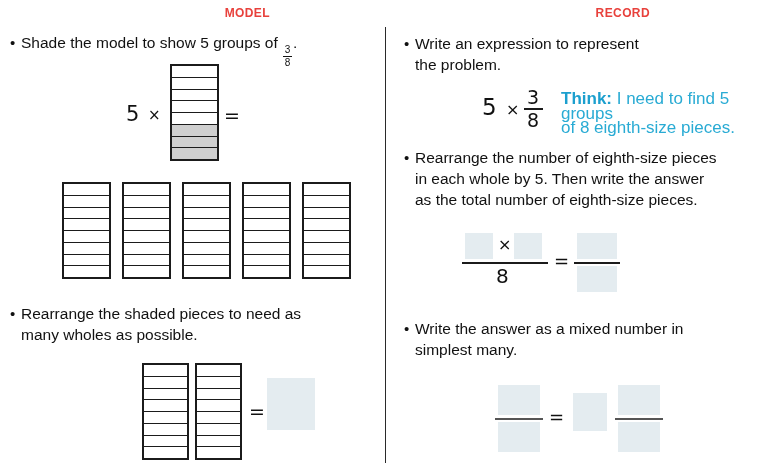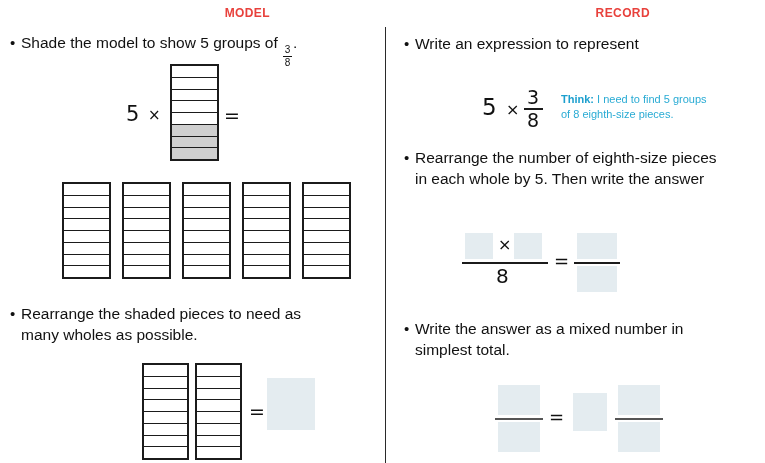--- a/index.html
+++ b/index.html
@@ -125,21 +125,21 @@
     color: #111111;
   }
   .frac-stack .fbar { background: #1b1b1b; }
 
   
   #think-callout {
     position: absolute;
     left: 561px;
     top: 92px;
     width: 204px;
-    font-size: 11px;
+    font-size: 17px;
     line-height: 14.5px;
     color: #29abd4;
   }
   #think-callout .think-label {
     font-weight: bold;
     color: #1c9fce;
   }
 </style>
 </head>
 <body>
@@ -259,51 +259,51 @@
     <div class="eq-sign" style="left:249px; top:400px; font-size:19px;">=</div>
 
     <div class="blank" style="left:267px; top:378px; width:48px; height:52px;"></div>
 
   </div>
 
   <div id="col-record" class="column">
 
     <div class="bullet" style="left:18px; top:33px; width:330px;">
       <span class="dot">•</span>
-      <span class="btext"><span>Write an expression to represent</span><br></span>
+      <span class="btext"><span>Write an expression to represent</span><br><span>the problem.</span></span>
     </div>
 
     <div class="hand" style="left:96px; top:94px; font-size:23px;">5</div>
     <div class="hand" style="left:120px; top:100px; font-size:16px;">×</div>
     <div class="frac-stack" style="left:136px; top:88px; width:22px;">
       <span style="font-size:19px; line-height:19px;">3</span>
       <span class="fbar" style="width:19px; height:2px; margin:1px 0;"></span>
       <span style="font-size:19px; line-height:19px;">8</span>
     </div>
 
     <div class="bullet" style="left:18px; top:147px; width:350px;">
       <span class="dot">•</span>
-      <span class="btext"><span>Rearrange the number of eighth-size pieces</span><br><span>in each whole by 5. Then write the answer</span><br></span>
+      <span class="btext"><span>Rearrange the number of eighth-size pieces</span><br><span>in each whole by 5. Then write the answer</span><br><span>as the total number of eighth-size pieces.</span></span>
     </div>
 
     <div class="blank" style="left:79px; top:233px; width:28px; height:26px;"></div>
     <div class="hand" style="left:112px; top:235px; font-size:16px;">×</div>
     <div class="blank" style="left:128px; top:233px; width:28px; height:26px;"></div>
     <div style="position:absolute; left:76px; top:262px; width:86px; height:1.6px; background:#1b1b1b;"></div>
     <div class="hand" style="left:110px; top:264px; font-size:20px;">8</div>
 
     <div class="eq-sign" style="left:168px; top:250px; font-size:18px;">=</div>
 
     <div class="blank" style="left:191px; top:233px; width:40px; height:26px;"></div>
     <div style="position:absolute; left:188px; top:262px; width:46px; height:1.6px; background:#1b1b1b;"></div>
     <div class="blank" style="left:191px; top:266px; width:40px; height:26px;"></div>
 
     <div class="bullet" style="left:18px; top:318px; width:350px;">
       <span class="dot">•</span>
-      <span class="btext"><span>Write the answer as a mixed number in</span><br><span>simplest total.</span></span>
+      <span class="btext"><span>Write the answer as a mixed number in</span><br><span>simplest many.</span></span>
     </div>
 
     <div class="blank" style="left:112px; top:385px; width:42px; height:30px;"></div>
     <div style="position:absolute; left:109px; top:418px; width:48px; height:1.6px; background:#555;"></div>
     <div class="blank" style="left:112px; top:422px; width:42px; height:30px;"></div>
 
     <div class="eq-sign" style="left:163px; top:406px; font-size:18px;">=</div>
 
     <div class="blank" style="left:187px; top:393px; width:34px; height:38px;"></div>
 

